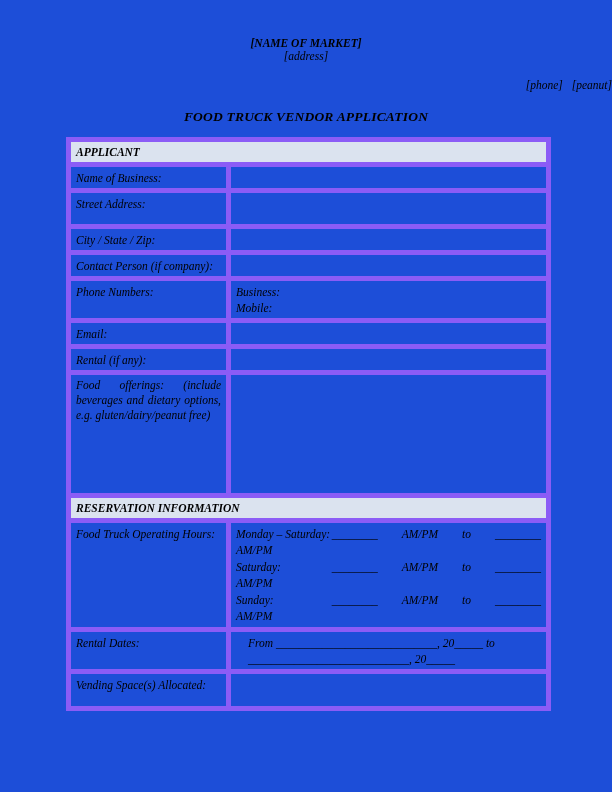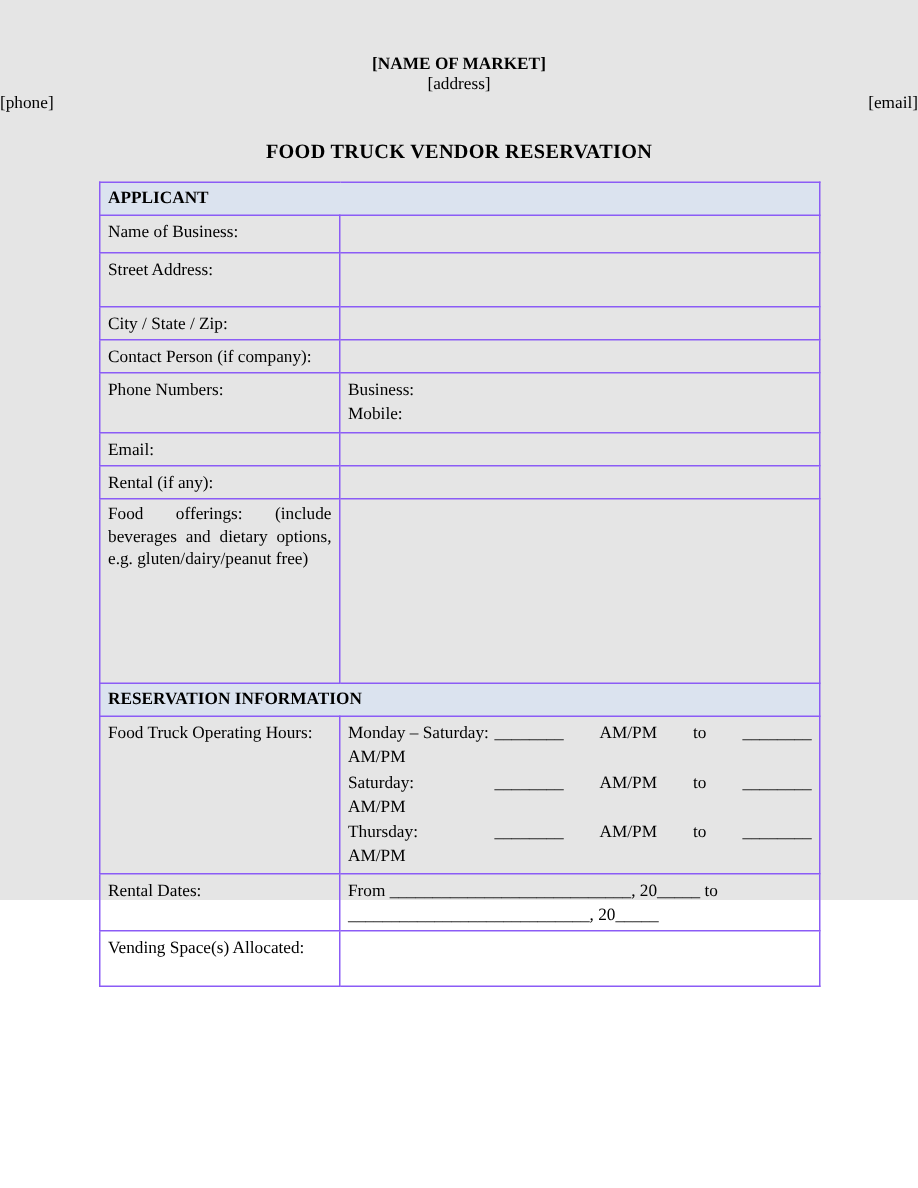--- a/index.html
+++ b/index.html
@@ -4,46 +4,46 @@
 <style>
   * { margin: 0; padding: 0; box-sizing: border-box; }
   html, body { background: #ffffff; }
   body {
     width: 612px; height: 792px;
     font-family: "Liberation Serif", "DejaVu Serif", serif;
     color: #000000;
     position: relative;
     overflow: hidden;
   }
-  .page { width: 612px; height: 600px; background: #e5e5e5; }
+  .page { width: 612px; height: 792px; background: #1d4ed8; font-style: italic; }
 
   
   .doc-header { padding-top: 37px; text-align: center; }
   .doc-header .line { font-size: 11.5px; line-height: 13px; }
   .market-name { font-weight: bold; }
-  .contact-line { display: flex; justify-content: space-between; gap: 9px; }
+  .contact-line { display: flex; justify-content: flex-end; gap: 9px; margin-top: 16px; }
   .doc-title {
     margin-top: 17px;
     font-size: 13.5px;
     font-weight: bold;
     text-align: center;
     letter-spacing: 0.2px;
   }
 
   
   table.form-table {
     border-collapse: collapse;
     table-layout: fixed;
     width: 480px;
     margin: 12px 0 0 66px;
   }
   .col-label { width: 160px; }
   .col-value { width: 320px; }
   td {
-    border: 1px solid #8b5cf6;
+    border: 5px solid #8b5cf6;
     vertical-align: top;
     padding: 3px 5px 2px 5px;
     font-size: 11.5px;
     line-height: 16px;
     overflow: hidden;
   }
   tr.section-row td {
     background: #dbe3ef;
     font-weight: bold;
     padding-top: 2px;
@@ -55,35 +55,35 @@
   .h22 { height: 22px; } .h25 { height: 25px; } .h36 { height: 36px; }
   .h21 { height: 21px; } .h40 { height: 40px; } .h123 { height: 123px; }
   .h101 { height: 101px; } .h38 { height: 38px; } .h37 { height: 37px; }
 
   
   .hours-block { margin-bottom: 1px; }
   .hours-line { display: flex; justify-content: space-between; align-items: baseline; }
   .hours-right { display: flex; gap: 24px; align-items: baseline; }
   .blank { letter-spacing: 0; white-space: nowrap; }
 
-  .rental-line { white-space: nowrap; }
+  .rental-line { white-space: nowrap; margin-left: 12px; }
 </style>
 </head>
 <body>
 
 <div class="page">
 
   <div class="doc-header">
     <div class="line market-name">[NAME OF MARKET]</div>
     <div class="line">[address]</div>
     <div class="line contact-line">
       <span>[phone]</span>
-      <span>[email]</span>
+      <span>[peanut]</span>
     </div>
-    <div class="doc-title">FOOD TRUCK VENDOR RESERVATION</div>
+    <div class="doc-title">FOOD TRUCK VENDOR APPLICATION</div>
   </div>
 
   <table class="form-table">
     <colgroup>
         <col class="col-label">
         <col class="col-value">
       </colgroup>
     <tbody>
 
       <tr class="section-row h22">
@@ -163,21 +163,21 @@
                 <span>AM/PM</span>
                 <span>to</span>
                 <span class="blank">________</span>
               </span>
             </div>
             <div>AM/PM</div>
           </div>
 
           <div class="hours-block">
             <div class="hours-line">
-              <span>Thursday:</span>
+              <span>Sunday:</span>
               <span class="hours-right">
                 <span class="blank">________</span>
                 <span>AM/PM</span>
                 <span>to</span>
                 <span class="blank">________</span>
               </span>
             </div>
             <div>AM/PM</div>
           </div>
 

